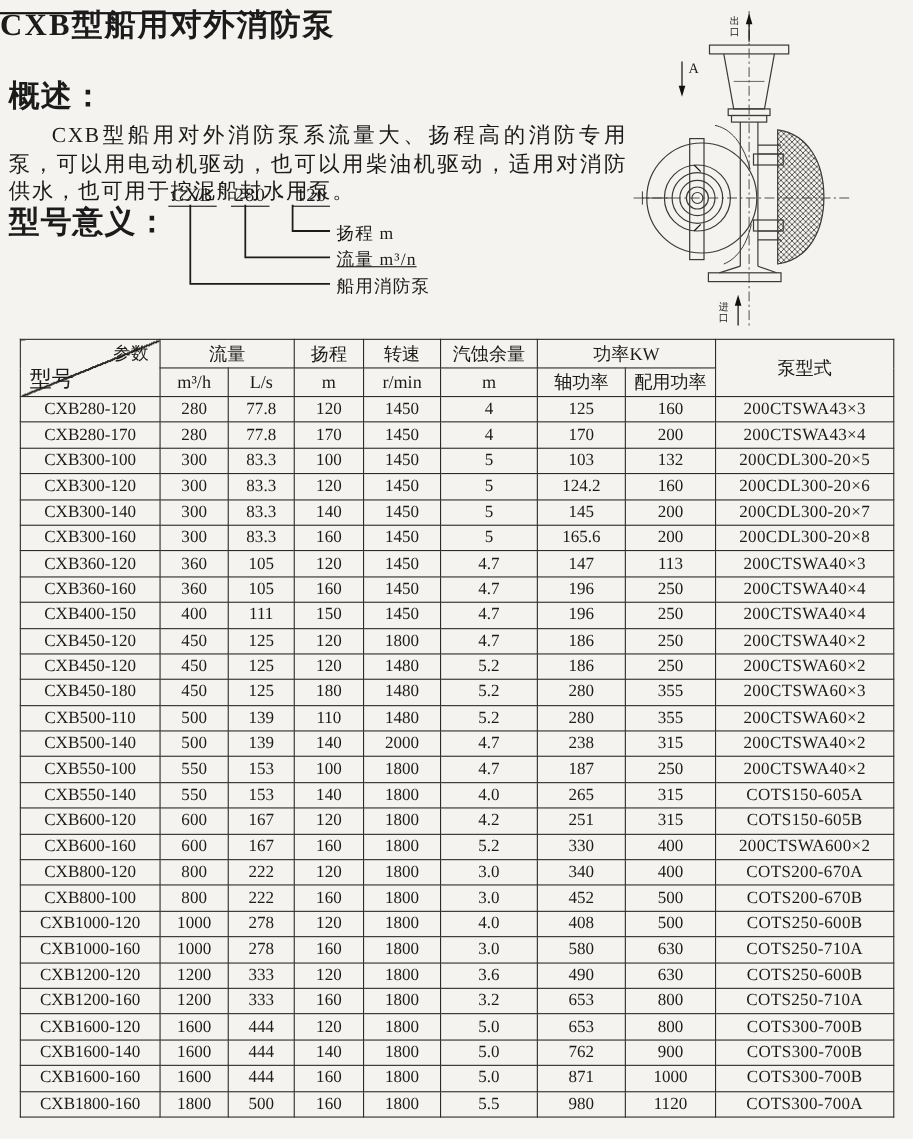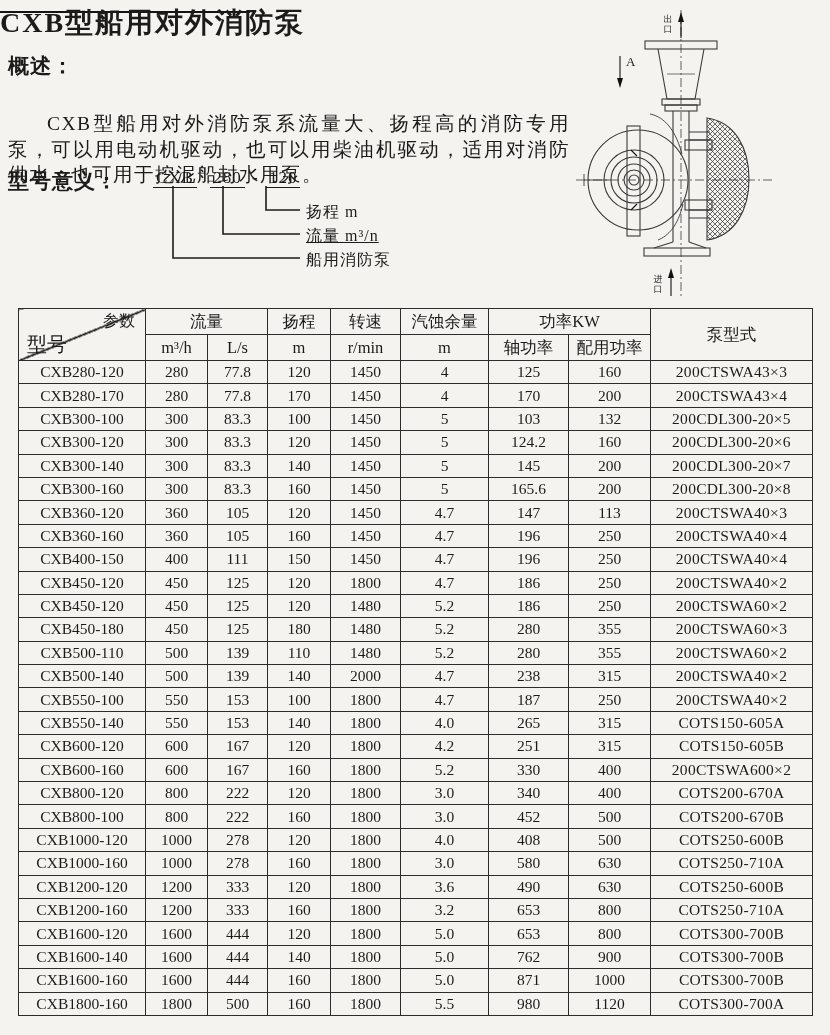--- a/index.html
+++ b/index.html
@@ -8,21 +8,21 @@
     background:#f4f3f0; overflow:hidden;
     font-family:"Liberation Serif","DejaVu Serif",serif;
     color:#1b1b1b;
   }
   .scan-line{position:absolute;left:0;top:11px;width:250px;height:2px;background:#141414;}
   .doc-title{
     position:absolute; top:4px; left:0; width:830px; text-align:left;
     font-size:28px; font-weight:bold; letter-spacing:2px;
   }
   .h2{
-    position:absolute; left:8px; font-size:21px; font-weight:bold; letter-spacing:1px;
+    position:absolute; left:8px; font-size:28px; font-weight:bold; letter-spacing:1px;margin-top:16px;
   }
   .overview-body{
     position:absolute; left:8px; top:83px; width:562px;
     font-size:19.5px; line-height:25.5px; text-indent:2em;
     letter-spacing:1.5px; text-align:justify;margin-top:28px;
   }
   .model-code{
     position:absolute; left:153px; top:168px; font-size:17px; letter-spacing:1px;
     white-space:nowrap;
   }

